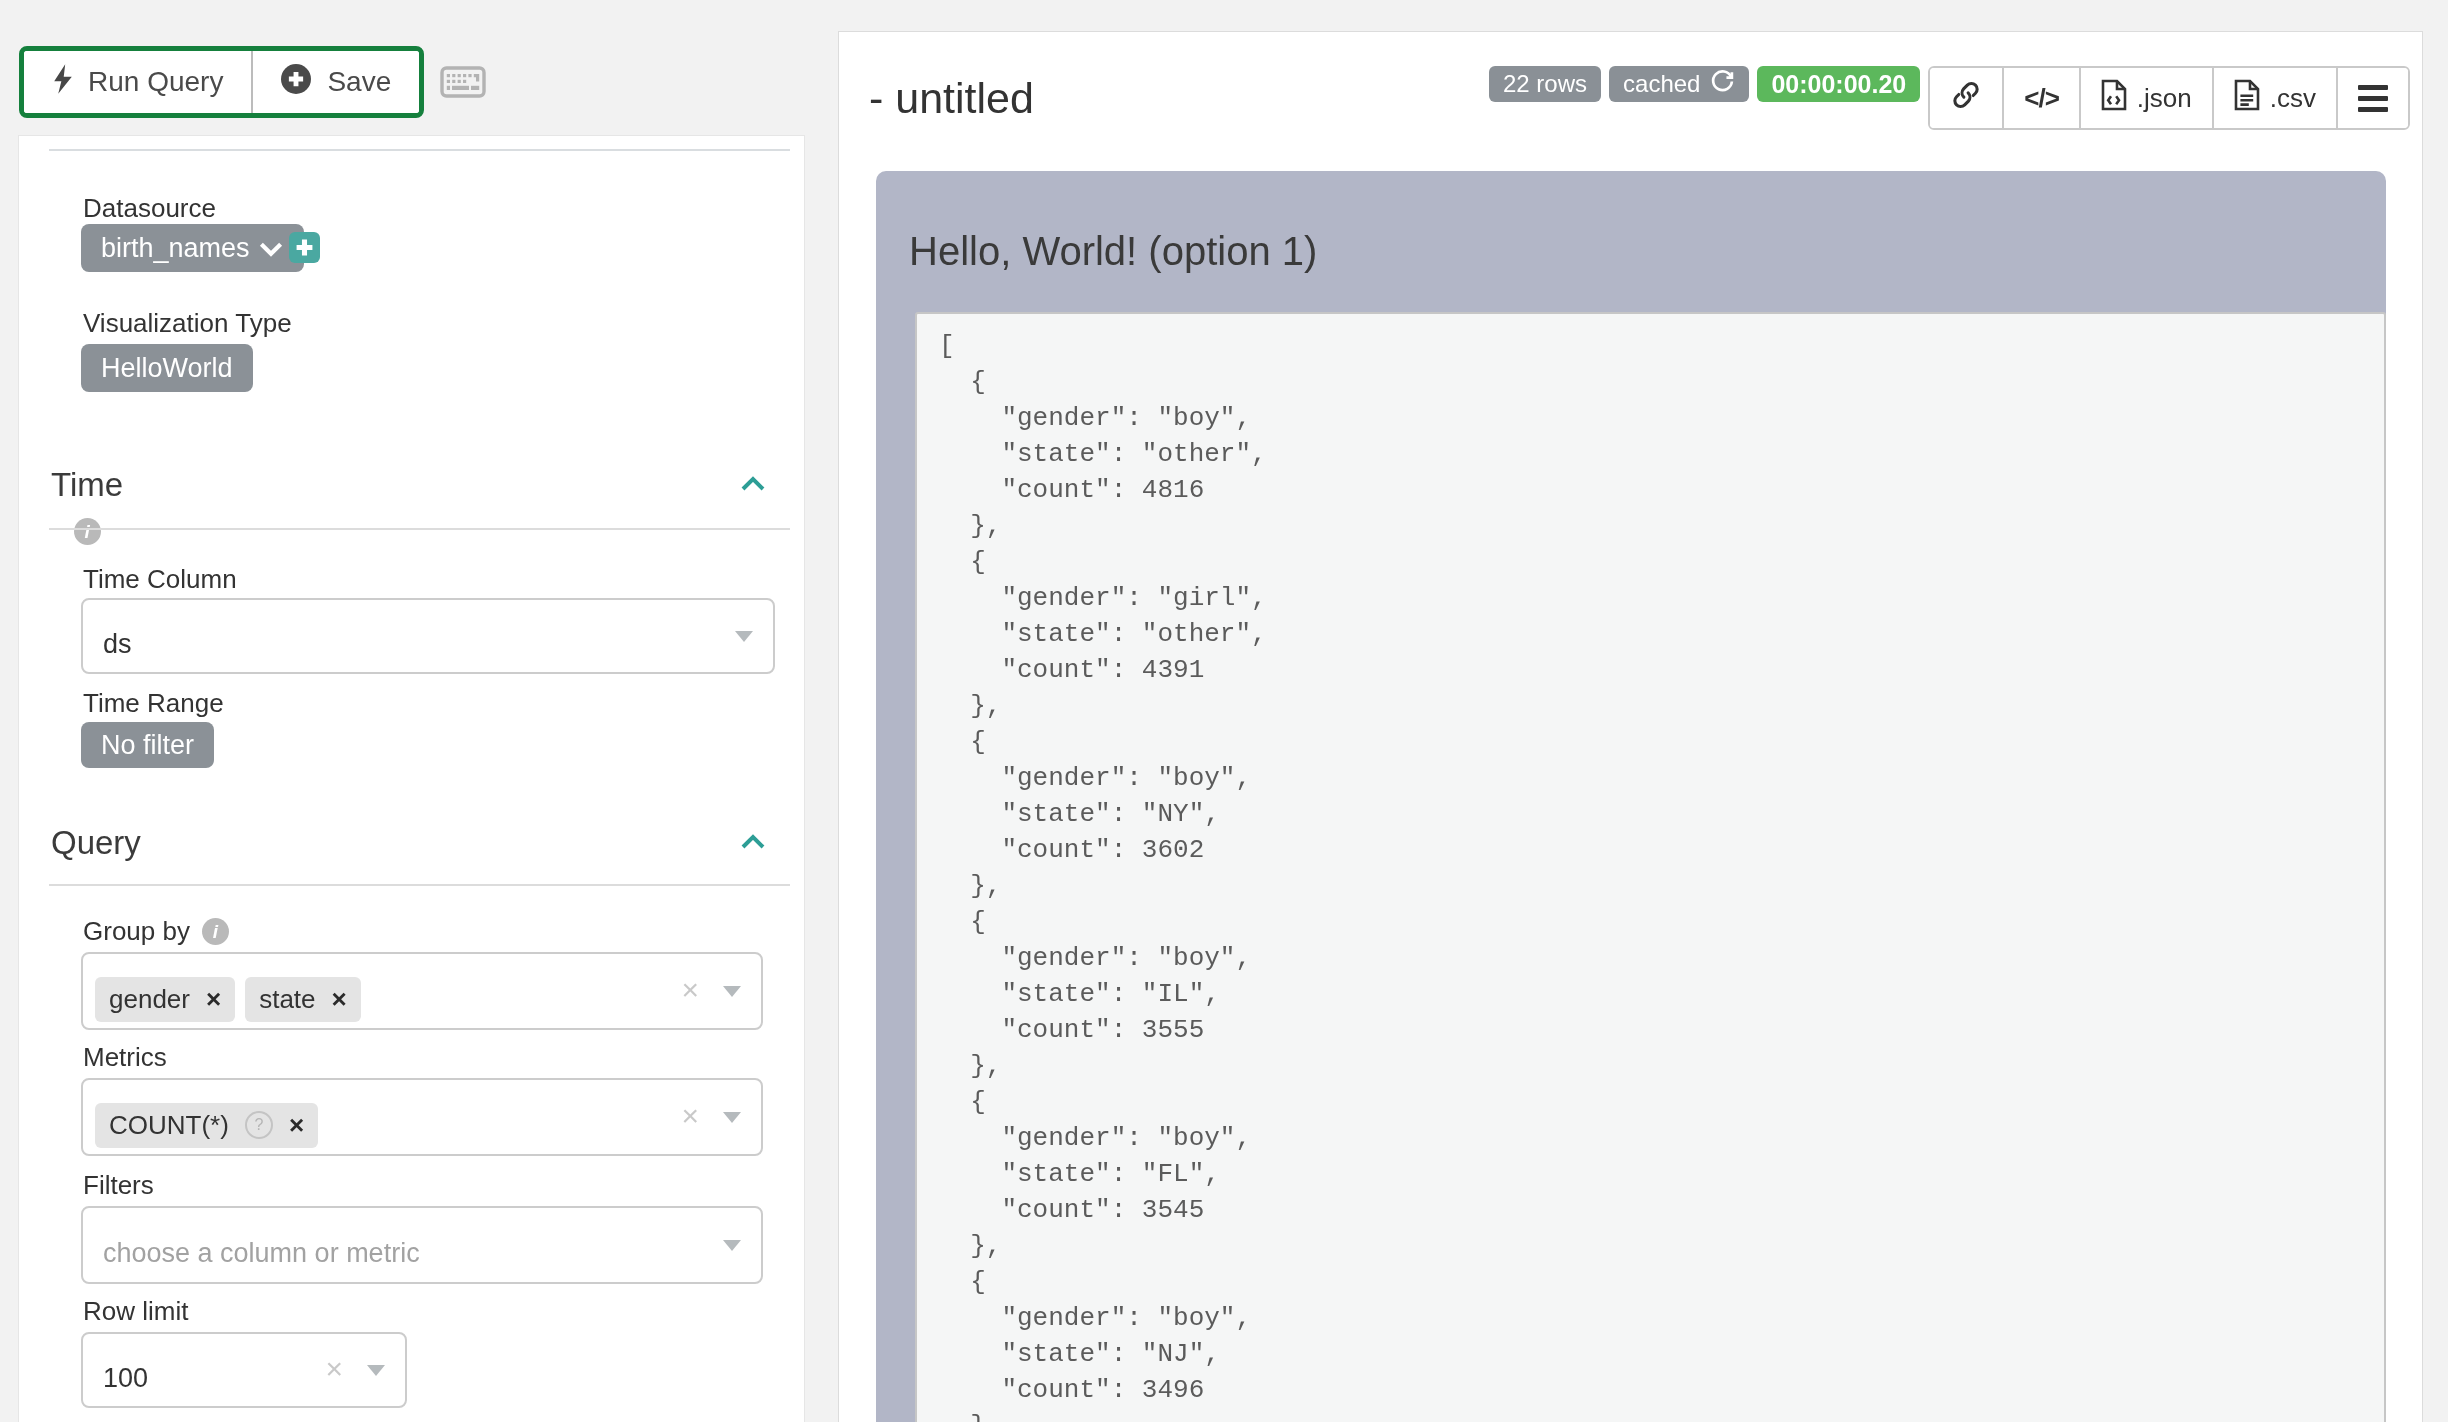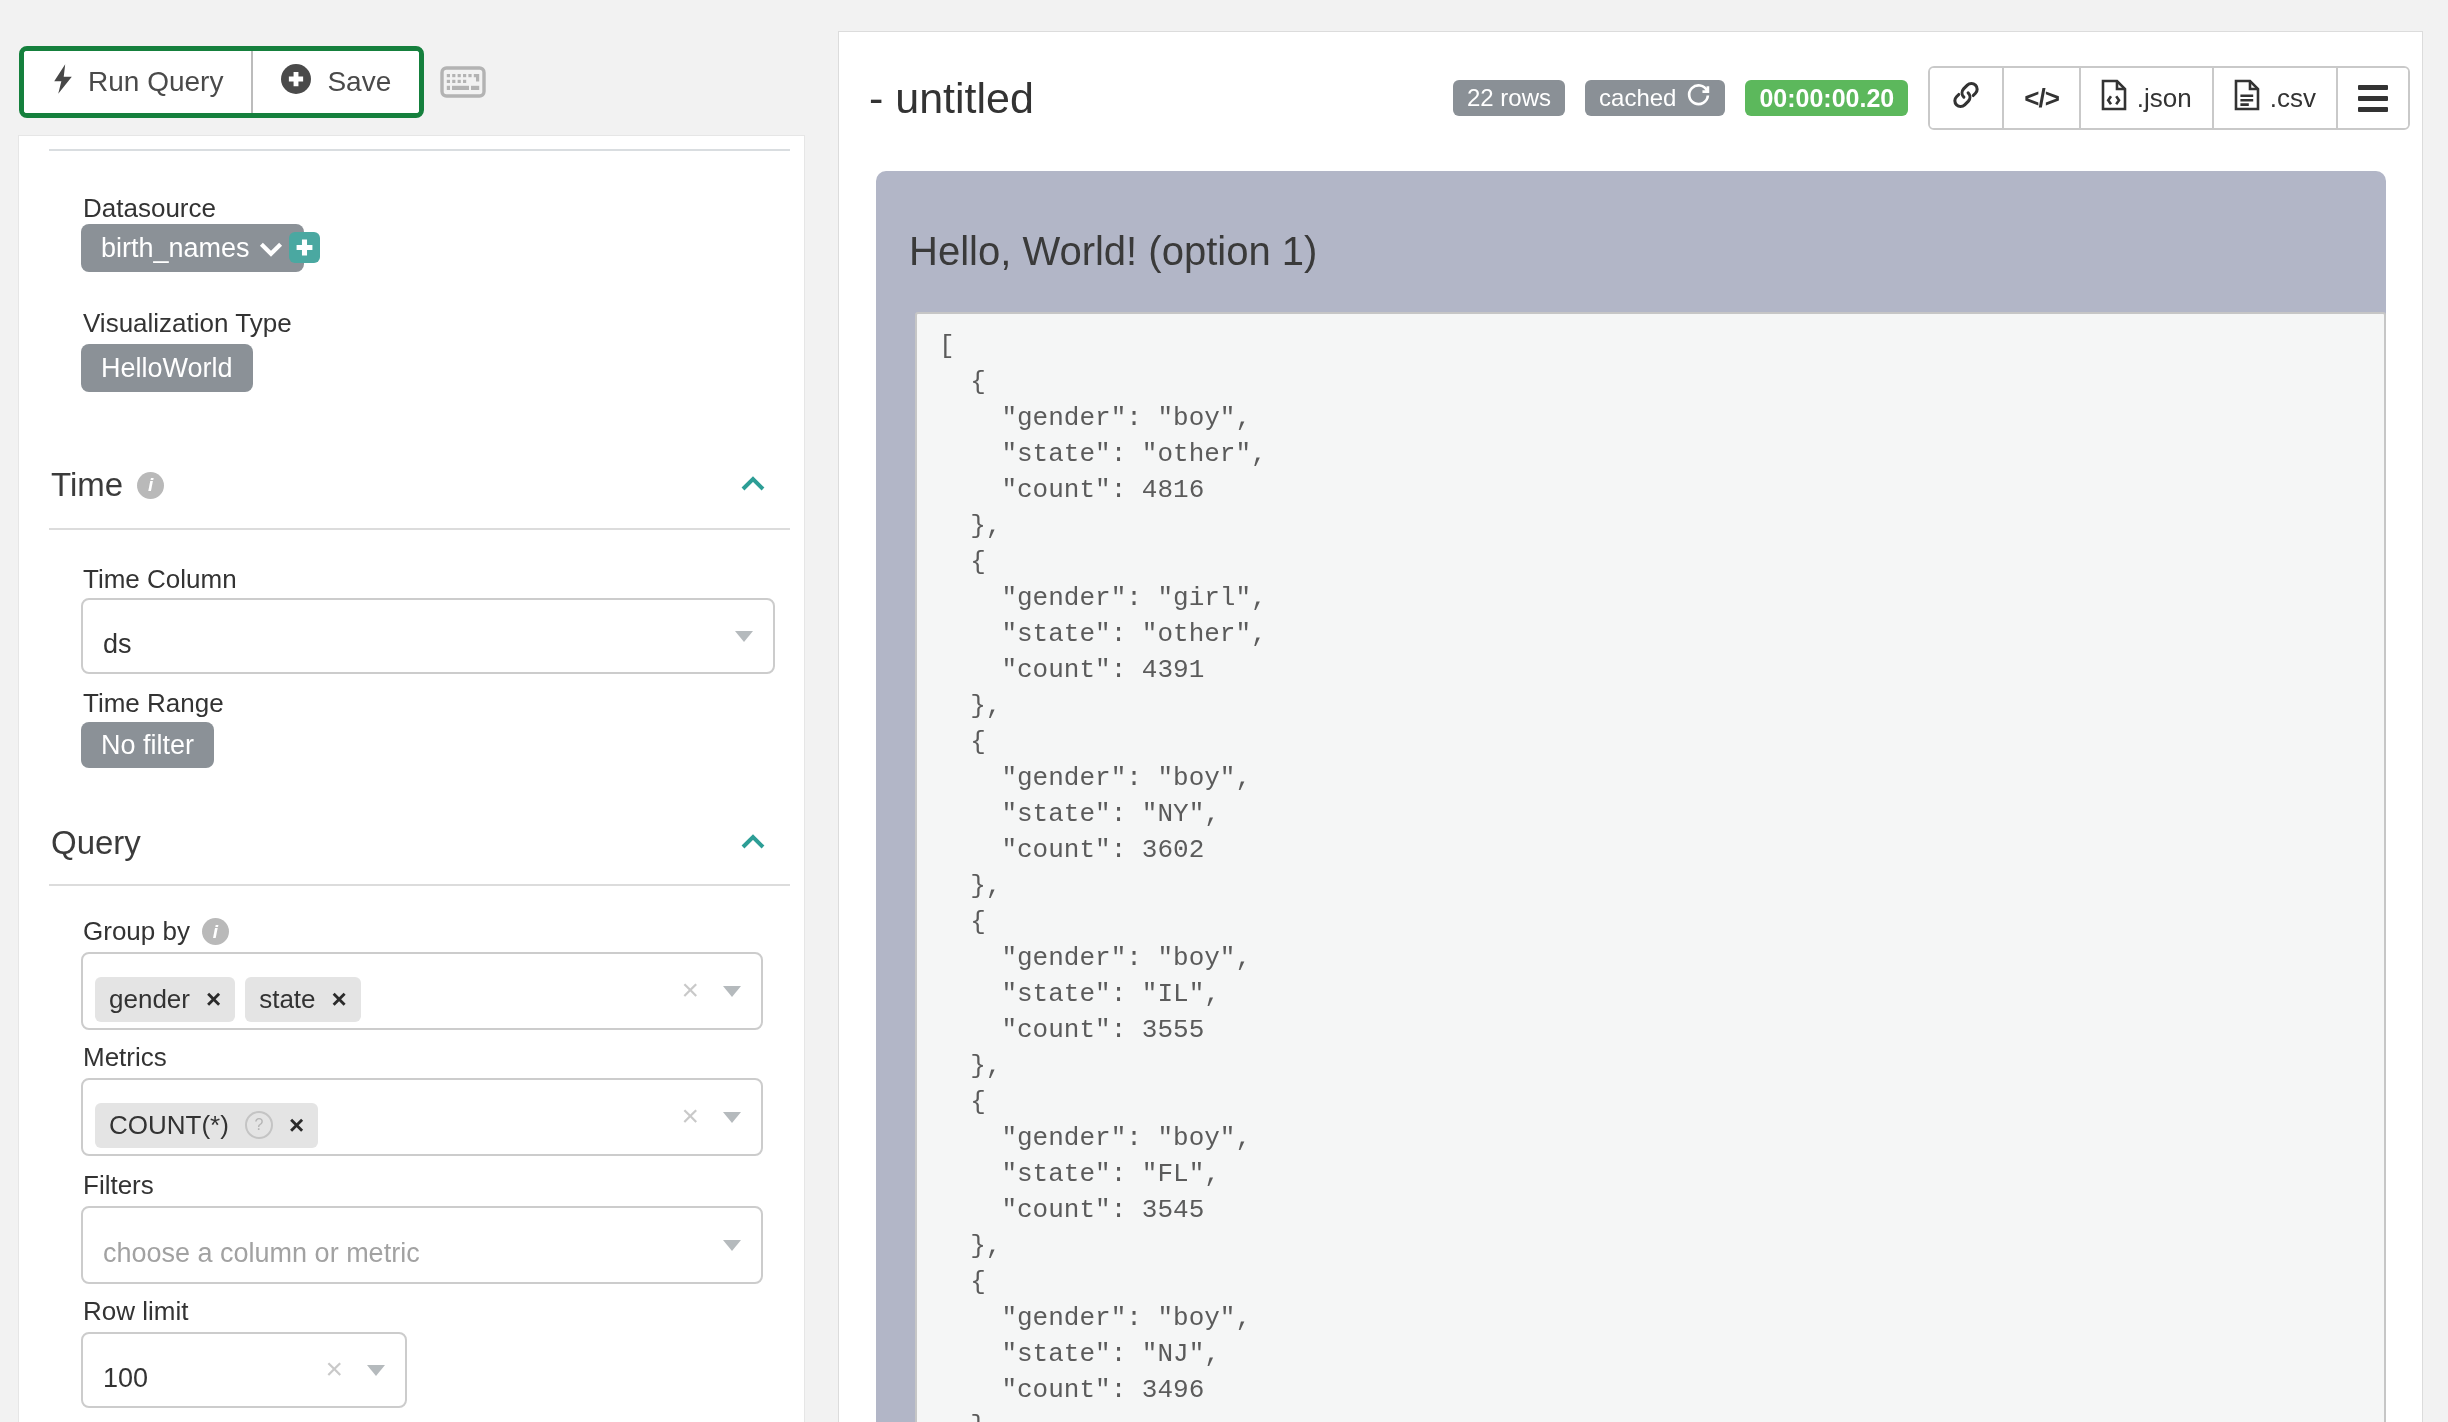--- a/index.html
+++ b/index.html
@@ -12,21 +12,21 @@
   .btn{display:flex;align-items:center;gap:14px;padding:0 28px;height:62px;background:#fff;border:none;
        font-family:inherit;font-size:28px;color:#4a4a4a;cursor:pointer;}
   .btn + .btn{border-left:2px solid #bcbcbc;gap:16px;}
   .kbd-icon{margin-left:16px;display:flex;align-items:center;}
 
   
   .sidebar{position:absolute;left:18px;top:135px;width:785px;height:1287px;background:#fff;
            border:1px solid #e6e6e6;}
   .sb-topline{position:absolute;left:30px;top:13px;width:741px;height:2px;background:#d9dde0;}
   .ctl-label{position:absolute;font-size:26px;color:#333;display:flex;align-items:center;gap:12px;}
-  .sec-header{position:absolute;font-size:33px;color:#3b3b3b;display:flex;align-items:center;gap:14px;}
+  .sec-header{position:absolute;font-size:33px;color:#3b3b3b;display:flex;align-items:center;gap:14px;flex-direction:column;}
   .divider{position:absolute;left:30px;width:741px;height:2px;background:#dcdcdc;}
   .chev-up{position:absolute;right:38px;}
   .info-circle{width:27px;height:27px;border-radius:50%;background:#b9b9b9;color:#fff;
                font-size:19px;font-weight:bold;display:flex;align-items:center;justify-content:center;font-style:italic;}
   .grey-btn{position:absolute;height:48px;background:#8b9197;color:#fff;border:none;border-radius:8px;
             padding:0 20px;font-family:inherit;font-size:27px;display:flex;align-items:center;gap:8px;cursor:pointer;}
   .add-btn{position:absolute;width:31px;height:31px;background:#4aa8a1;border:none;border-radius:6px;
            color:#fff;font-size:26px;font-weight:bold;display:flex;align-items:center;justify-content:center;
            cursor:pointer;line-height:0;padding:0;}
   .select{position:absolute;background:#fff;border:2px solid #ccc;border-radius:8px;height:56px;
@@ -40,21 +40,21 @@
   .tag{background:#e4e4e4;border-radius:6px;padding:7px 14px;font-size:26px;color:#333;
        display:flex;align-items:center;gap:16px;}
   .tag-x{font-weight:bold;font-size:26px;color:#2b2b2b;cursor:pointer;}
   .q-circle{width:24px;height:24px;border-radius:50%;border:2px solid #c4c4c4;color:#b5b5b5;font-size:16px;
             display:flex;align-items:center;justify-content:center;}
 
   
   .results-card{position:absolute;left:838px;top:31px;width:1583px;height:1391px;background:#fff;
                 border:1px solid #dcdcdc;border-bottom:none;overflow:hidden;}
   .res-title{position:absolute;left:30px;top:42px;font-size:43px;color:#333;}
-  .header-right{position:absolute;right:12px;top:34px;height:64px;display:flex;align-items:center;gap:20px;}
+  .header-right{position:absolute;right:12px;top:34px;height:64px;display:flex;align-items:flex-start;gap:8px;}
   .badge{height:36px;padding:0 14px;display:flex;align-items:center;gap:10px;border-radius:6px;
          color:#fff;font-size:24px;}
   .badge.grey{background:#8a9096;}
   .badge.green{background:#5cb85c;font-weight:bold;font-size:25px;}
   .export-group{display:flex;height:60px;border:2px solid #c9c9c9;border-radius:6px;background:#fff;overflow:hidden;}
   .ebtn{display:flex;align-items:center;justify-content:center;gap:10px;padding:0 20px;min-width:32px;
         background:#fff;border:none;border-left:2px solid #c9c9c9;font-family:inherit;font-size:26px;color:#333;cursor:pointer;}
   .ebtn:first-child{border-left:none;}
   .code-glyph{font-size:26px;font-weight:bold;color:#333;letter-spacing:-1px;}
   .burger{display:flex;flex-direction:column;gap:6px;}

